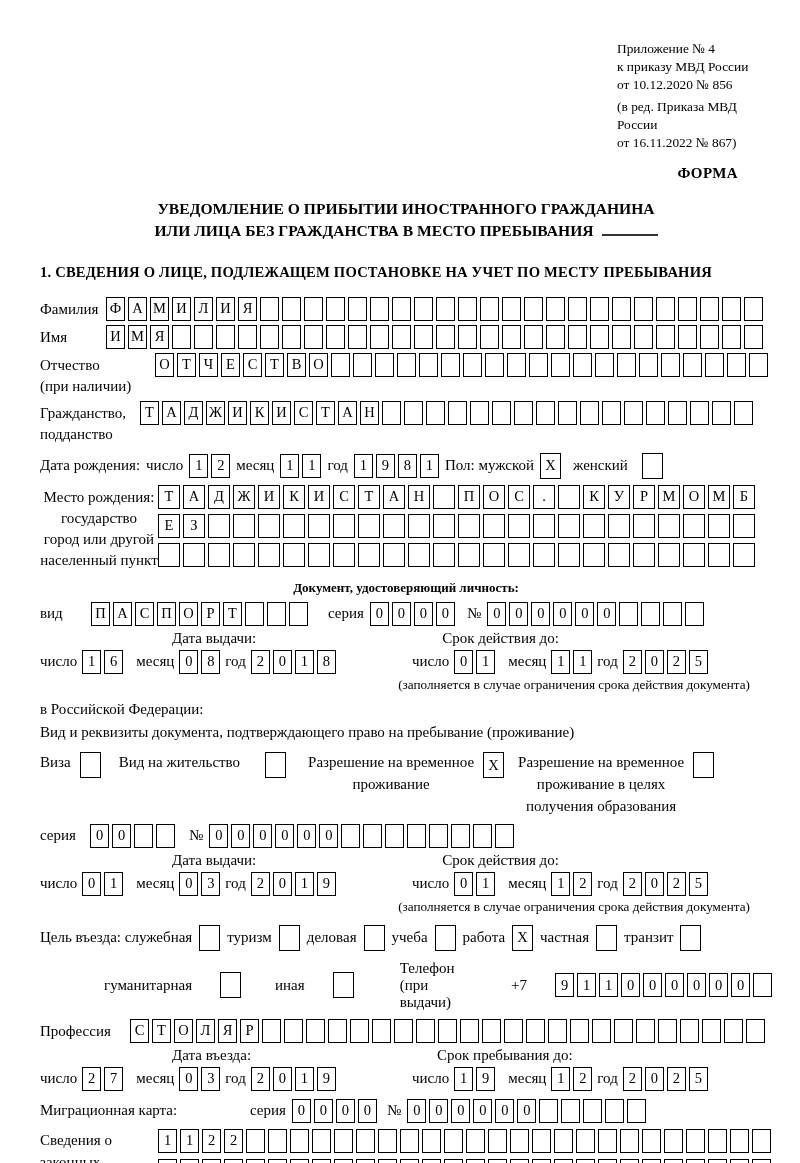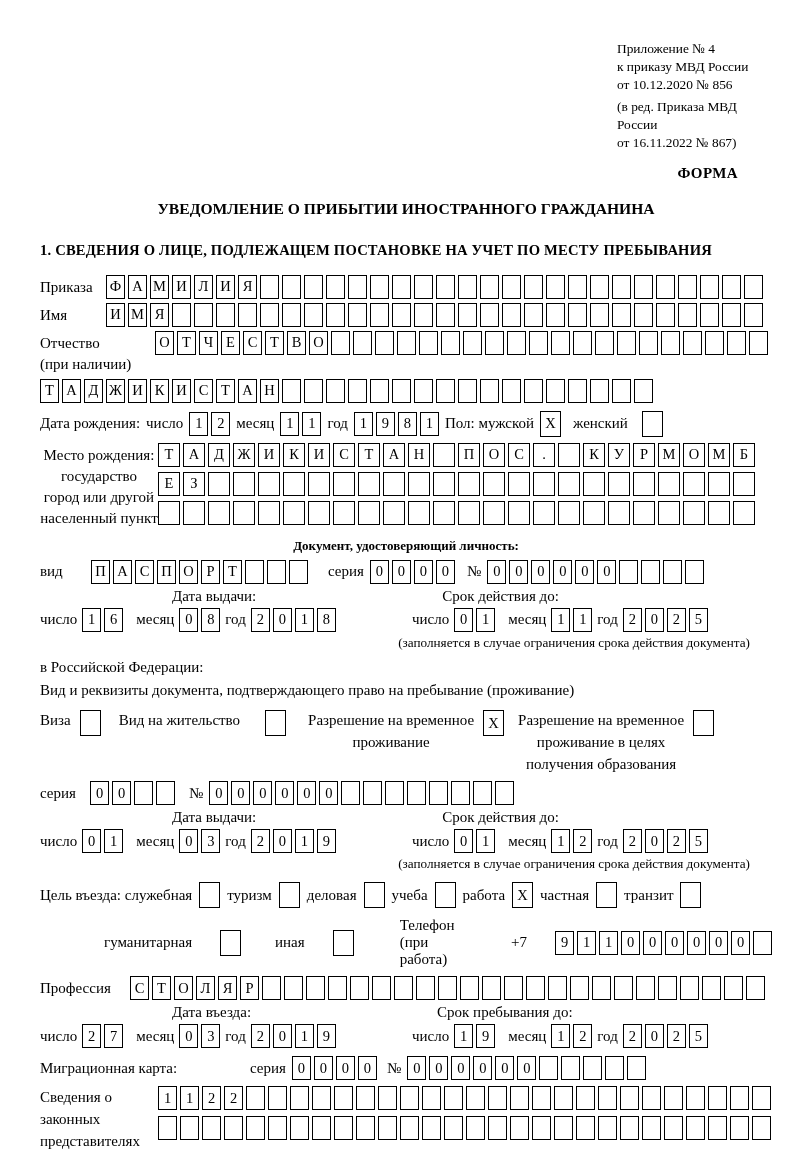--- a/index.html
+++ b/index.html
@@ -79,26 +79,27 @@
     <div>к приказу МВД России</div>
     <div>от 10.12.2020 № 856</div>
     <div class="annex-gap"></div>
     <div>(в ред. Приказа МВД России</div>
     <div>от 16.11.2022 № 867)</div>
   </div>
   <div class="forma">ФОРМА</div>
 
   <div class="title">
     <div>УВЕДОМЛЕНИЕ О ПРИБЫТИИ ИНОСТРАННОГО ГРАЖДАНИНА</div>
+    <div><span>ИЛИ ЛИЦА БЕЗ ГРАЖДАНСТВА В МЕСТО ПРЕБЫВАНИЯ</span><span class="title-blank"></span></div>
   </div>
 
   <div class="sec-heading">1. СВЕДЕНИЯ О ЛИЦЕ, ПОДЛЕЖАЩЕМ ПОСТАНОВКЕ НА УЧЕТ ПО МЕСТУ ПРЕБЫВАНИЯ</div>
 
   <div class="frow">
-    <div class="flabel lw-name">Приказа</div>
+    <div class="flabel lw-name">Фамилия</div>
     <div class="cells">
         <span class="cell">Ф</span>
         <span class="cell">А</span>
         <span class="cell">М</span>
         <span class="cell">И</span>
         <span class="cell">Л</span>
         <span class="cell">И</span>
         <span class="cell">Я</span>
         <span class="cell"></span>
         <span class="cell"></span>
@@ -193,20 +194,24 @@
         <span class="cell"></span>
         <span class="cell"></span>
         <span class="cell"></span>
         <span class="cell"></span>
         <span class="cell"></span>
         <span class="cell"></span>
       </div>
   </div>
 
   <div class="frow">
+    <div class="flabel lw-cit">
+      <div>Гражданство,</div>
+      <div>подданство</div>
+    </div>
     <div class="cells">
         <span class="cell">Т</span>
         <span class="cell">А</span>
         <span class="cell">Д</span>
         <span class="cell">Ж</span>
         <span class="cell">И</span>
         <span class="cell">К</span>
         <span class="cell">И</span>
         <span class="cell">С</span>
         <span class="cell">Т</span>
@@ -576,21 +581,21 @@
   </div>
   <div class="purpose-row purpose-row2">
     <span>гуманитарная</span>
     <span class="cells cb">
         <span class="cell"></span>
       </span>
     <span style="margin-left:6px">иная</span>
     <span class="cells cb">
         <span class="cell"></span>
       </span>
-    <span style="margin-left:18px">Телефон (при работа)</span>
+    <span style="margin-left:18px">Телефон (при выдачи)</span>
     <span style="margin-left:14px">+7</span>
     <span class="cells">
         <span class="cell">9</span>
         <span class="cell">1</span>
         <span class="cell">1</span>
         <span class="cell">0</span>
         <span class="cell">0</span>
         <span class="cell">0</span>
         <span class="cell">0</span>
         <span class="cell">0</span>

